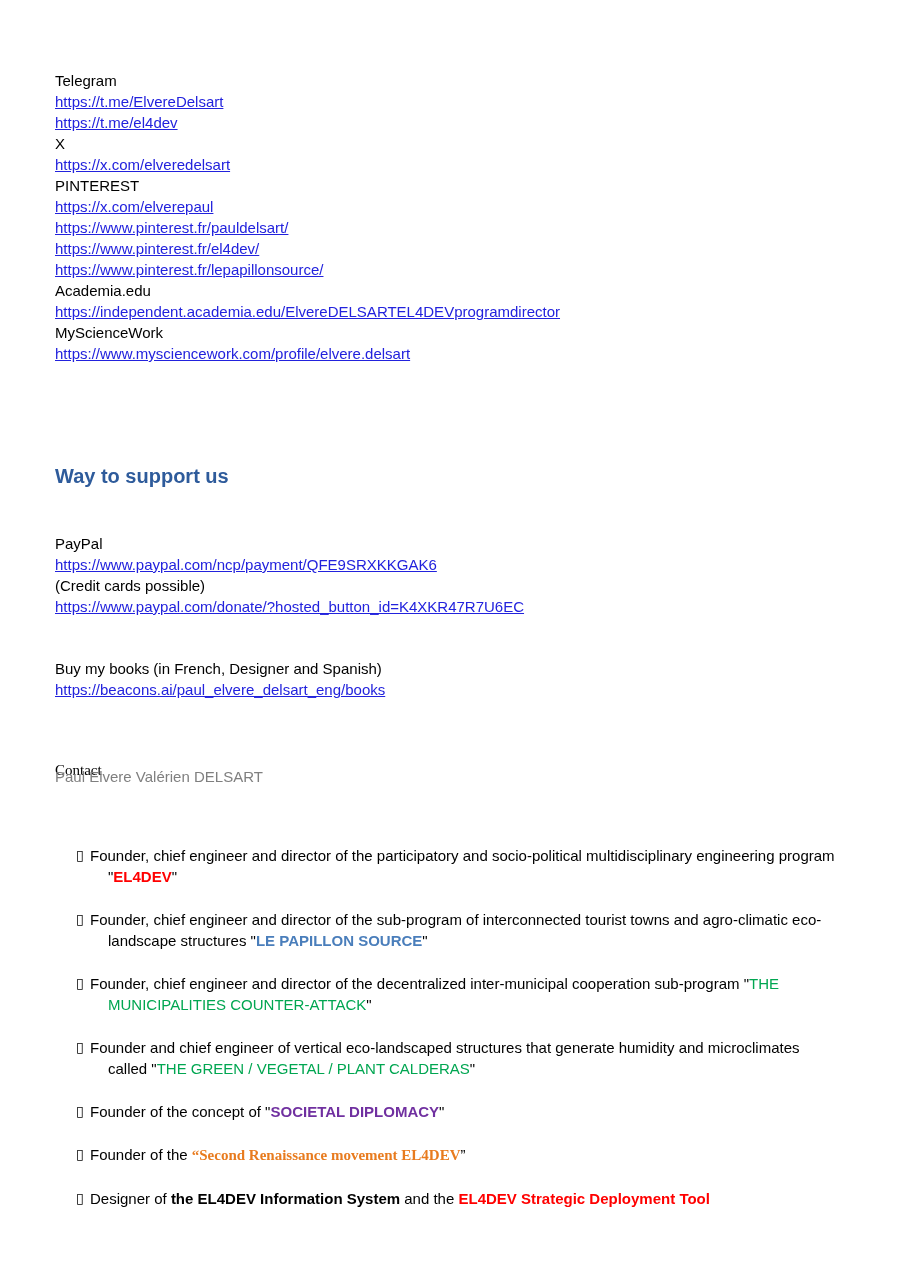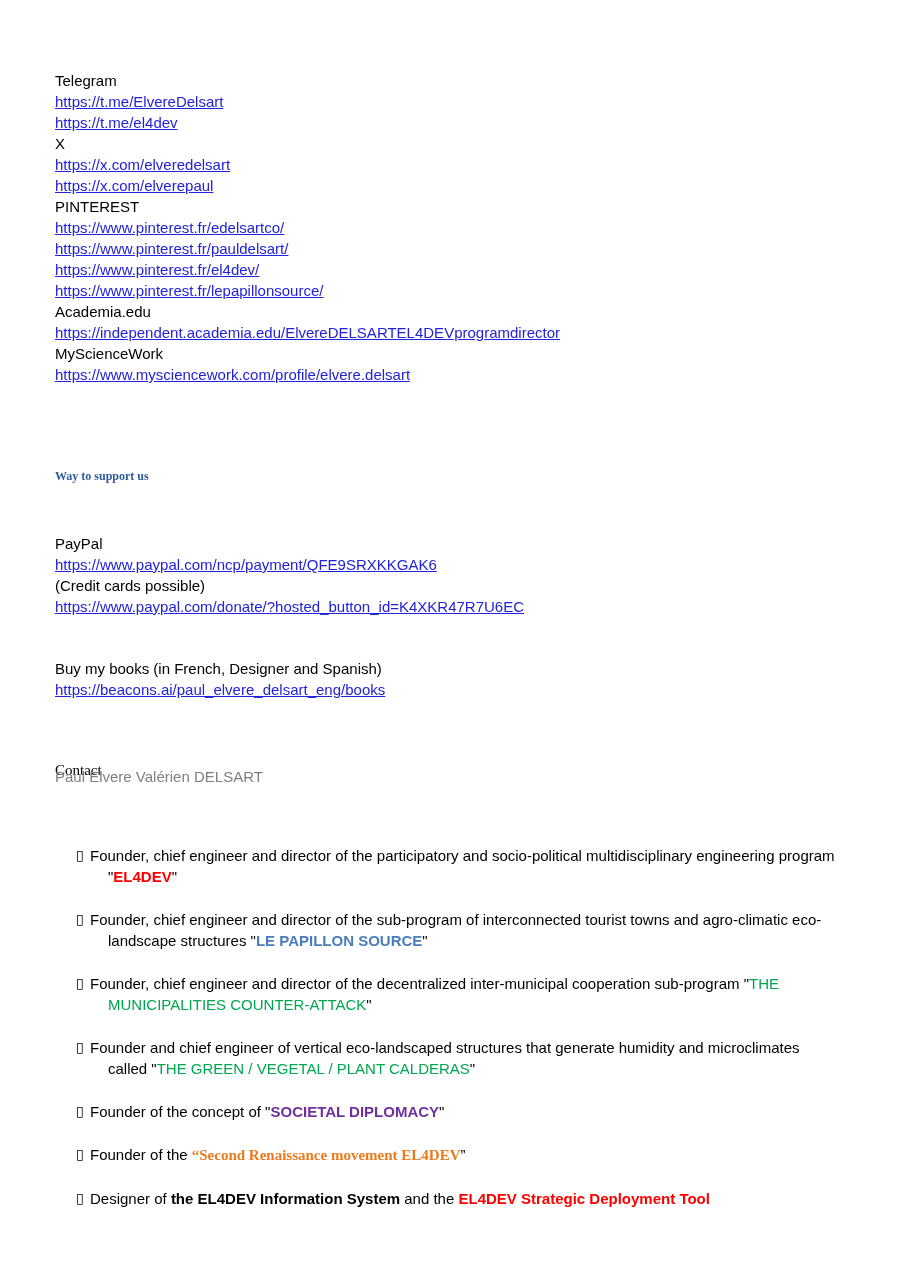--- a/index.html
+++ b/index.html
@@ -5,21 +5,21 @@
   html,body{margin:0;padding:0;background:#fff;}
   .page{
     position:relative;width:905px;height:1280px;background:#ffffff;
     font-family:"Liberation Sans",sans-serif;font-size:15px;color:#000;
     overflow:hidden;
     margin-top:14px;
   }
   .abs{position:absolute;left:55px;right:45px;}
   .line{line-height:21px;white-space:nowrap;}
   .line a.link{color:var(--link);text-decoration:underline;cursor:pointer;}
-  .heading{margin:0;font-weight:bold;font-size:12px;color:var(--heading);line-height:21px;font-family:Liberation Serif, serif;}
+  .heading{margin:0;font-weight:bold;font-size:20px;color:var(--heading);line-height:21px;}
   .contact-heading{line-height:21px;color:#000;font-family:Liberation Serif, serif;}
   .contact-name{line-height:21px;color:var(--name_gray);}
   ul.roles{list-style:none;margin:0;padding:0;}
   ul.roles li{position:relative;padding-left:53px;margin:0 0 22px 0;line-height:21px;}
   ul.roles li .glyph{
     position:absolute;left:21px;top:1px;font-size:14px;line-height:19px;color:#000;
     font-family:"DejaVu Sans",sans-serif;
   }
   .bl-line{line-height:21px;white-space:nowrap;}
   .bl-line.first{margin-left:-18px;}
@@ -35,23 +35,22 @@
 <body>
 
 <div class="page">
 
   <div class="abs" style="top:56px" id="social-block">
       <div class="line"><span>Telegram</span></div>
       <div class="line"><a class="link" href="#">https://t.me/ElvereDelsart</a></div>
       <div class="line"><a class="link" href="#">https://t.me/el4dev</a></div>
       <div class="line"><span>X</span></div>
       <div class="line"><a class="link" href="#">https://x.com/elveredelsart</a></div>
+      <div class="line"><span>PINTEREST</span></div>
       <div class="line"><a class="link" href="#">https://x.com/elverepaul</a></div>
-      <div class="line"><span>PINTEREST</span></div>
-      <div class="line"><a class="link" href="#">https://www.pinterest.fr/edelsartco/</a></div>
       <div class="line"><a class="link" href="#">https://www.pinterest.fr/pauldelsart/</a></div>
       <div class="line"><a class="link" href="#">https://www.pinterest.fr/el4dev/</a></div>
       <div class="line"><a class="link" href="#">https://www.pinterest.fr/lepapillonsource/</a></div>
       <div class="line"><span>Academia.edu</span></div>
       <div class="line"><a class="link" href="#">https://independent.academia.edu/ElvereDELSARTEL4DEVprogramdirector</a></div>
       <div class="line"><span>MyScienceWork</span></div>
       <div class="line"><a class="link" href="#">https://www.mysciencework.com/profile/elvere.delsart</a></div>
     </div>
 
   <h2 class="abs heading" style="top:452px">Way to support us</h2>

